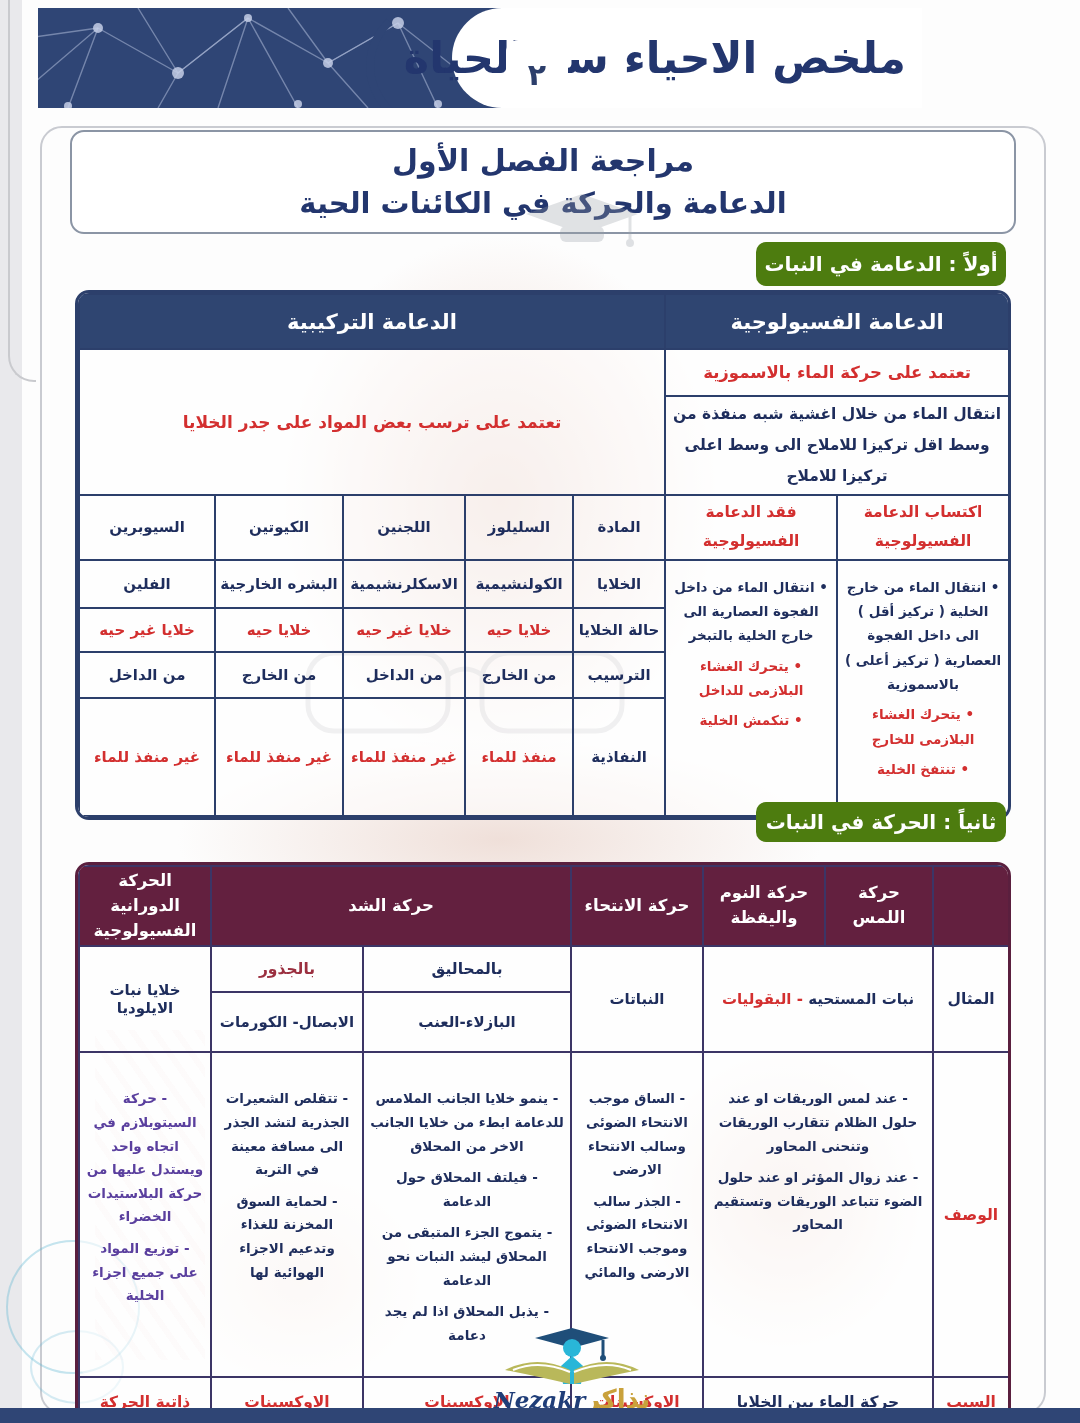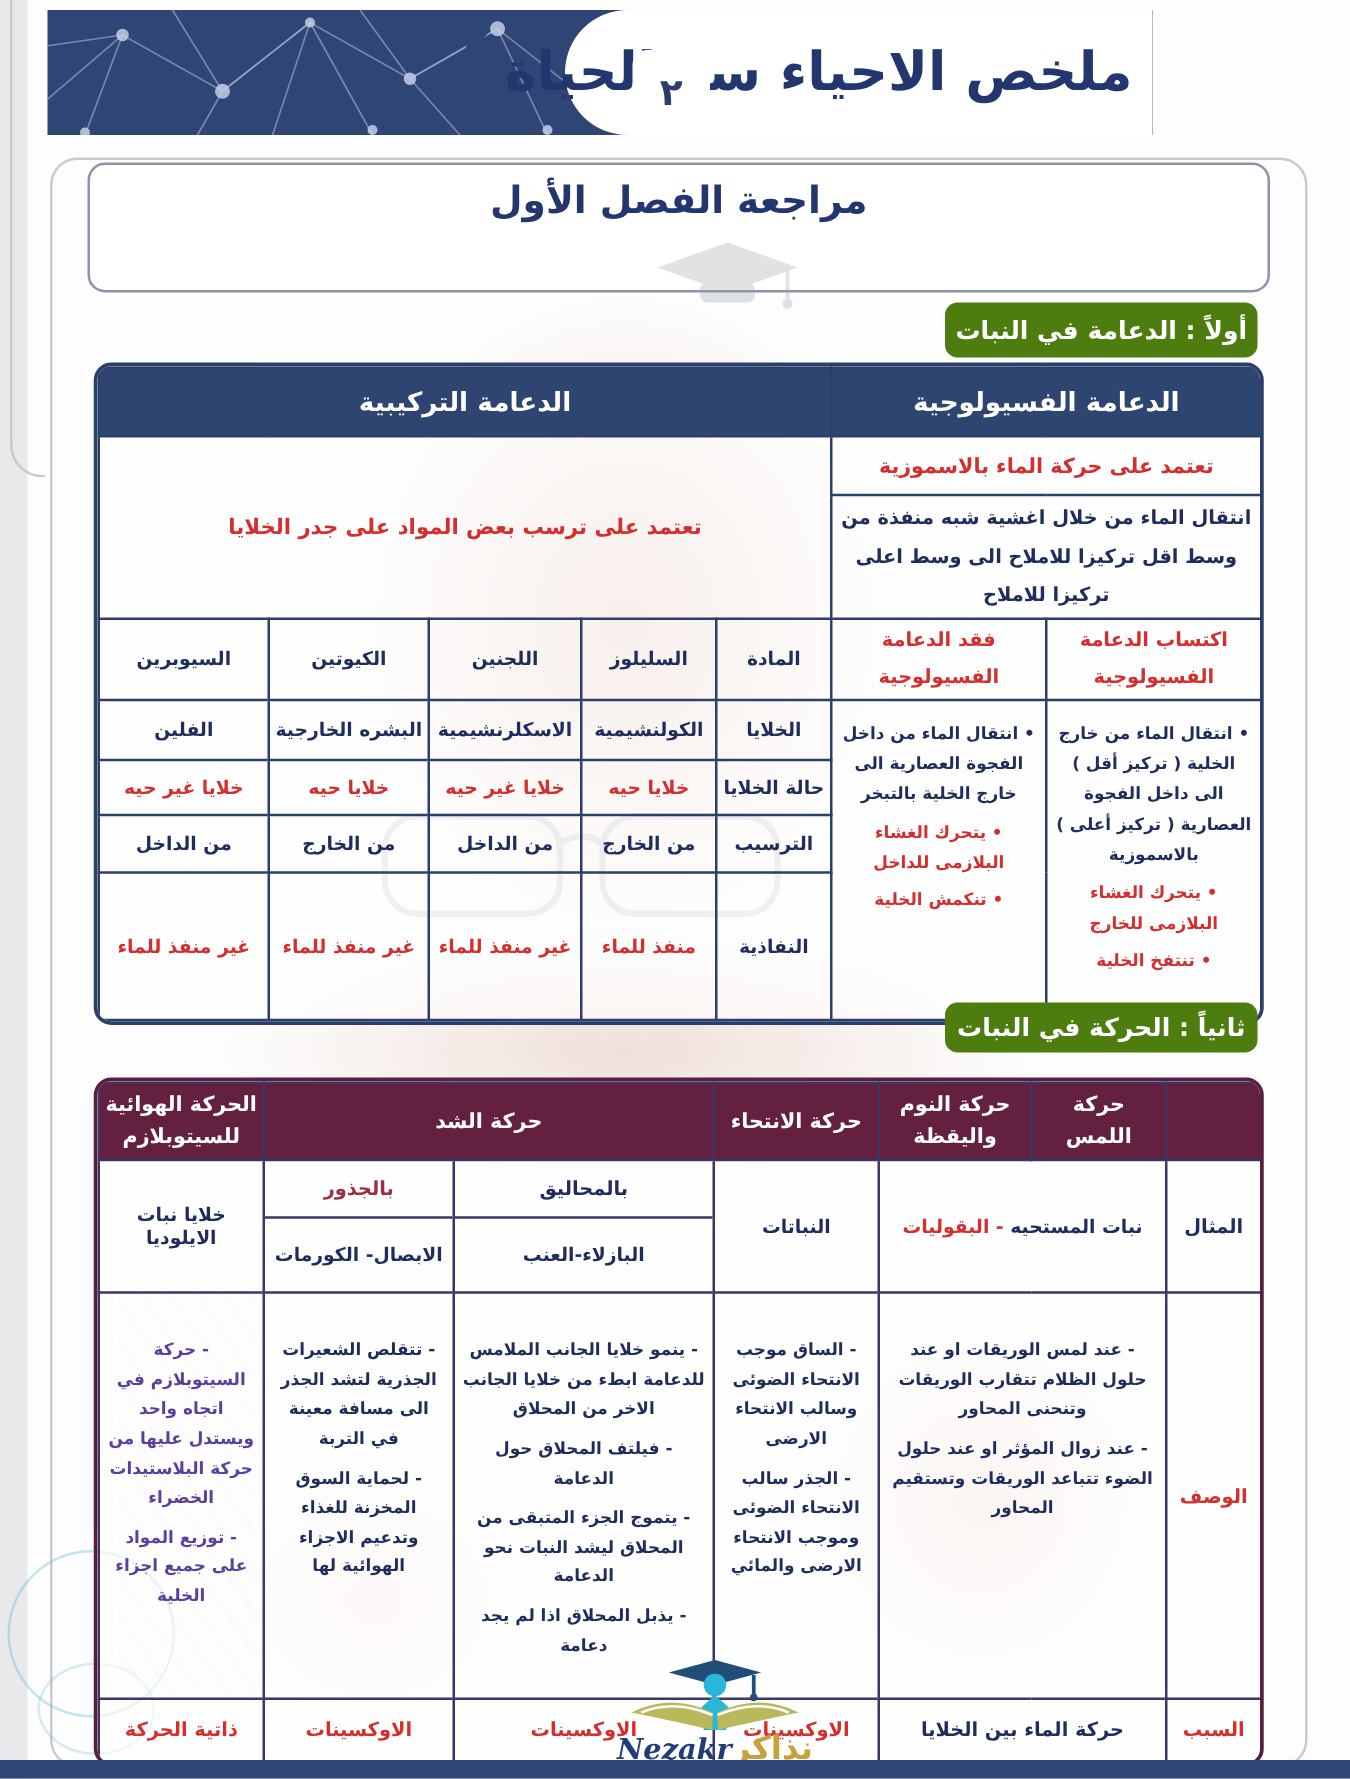--- a/index.html
+++ b/index.html
@@ -130,20 +130,21 @@
     </g>
   </svg>
   <div class="brand-panel"></div>
   <div class="arc"></div>
   <div class="brand-title">ملخص الاحياء سر الحياة</div>
 </div>
 <div class="num-tab">٢</div>
 
 <div class="title-box">
   <div class="l1">مراجعة الفصل الأول</div>
+  <div class="l2">الدعامة والحركة في الكائنات الحية</div>
 </div>
 <svg class="cap-wm" width="120" height="66">
   <polygon points="60,6 116,26 60,46 4,26" fill="#9aa0a8"></polygon>
   <rect x="38" y="38" width="44" height="16" rx="6" fill="#9aa0a8"></rect>
   <line x1="108" y1="28" x2="108" y2="52" stroke="#9aa0a8" stroke-width="3"></line>
   <circle cx="108" cy="55" r="4" fill="#9aa0a8"></circle>
 </svg>
 
 <div class="badge badge1">أولاً : الدعامة في النبات</div>
 
@@ -234,21 +235,21 @@
         <col style="width:152px">
         <col style="width:132px">
     </colgroup>
     <tbody>
         <tr style="height:62px">
       <td class="maroonhead"></td>
       <td class="maroonhead">حركة اللمس</td>
       <td class="maroonhead">حركة النوم واليقظة</td>
       <td class="maroonhead">حركة الانتحاء</td>
       <td class="maroonhead" colspan="2">حركة الشد</td>
-      <td class="maroonhead">الحركة الهوائية للسيتوبلازم</td>
+      <td class="maroonhead">الحركة الدورانية الفسيولوجية</td>
     </tr>
     <tr style="height:105px">
       <td class="rowlabel">المثال</td>
       <td class="excell" colspan="2">
         <span>نبات المستحيه</span>
         <span class="red">- البقوليات</span>
       </td>
       <td class="excell">النباتات</td>
       <td class="subcell">
         <div class="shead">بالمحاليق</div>

